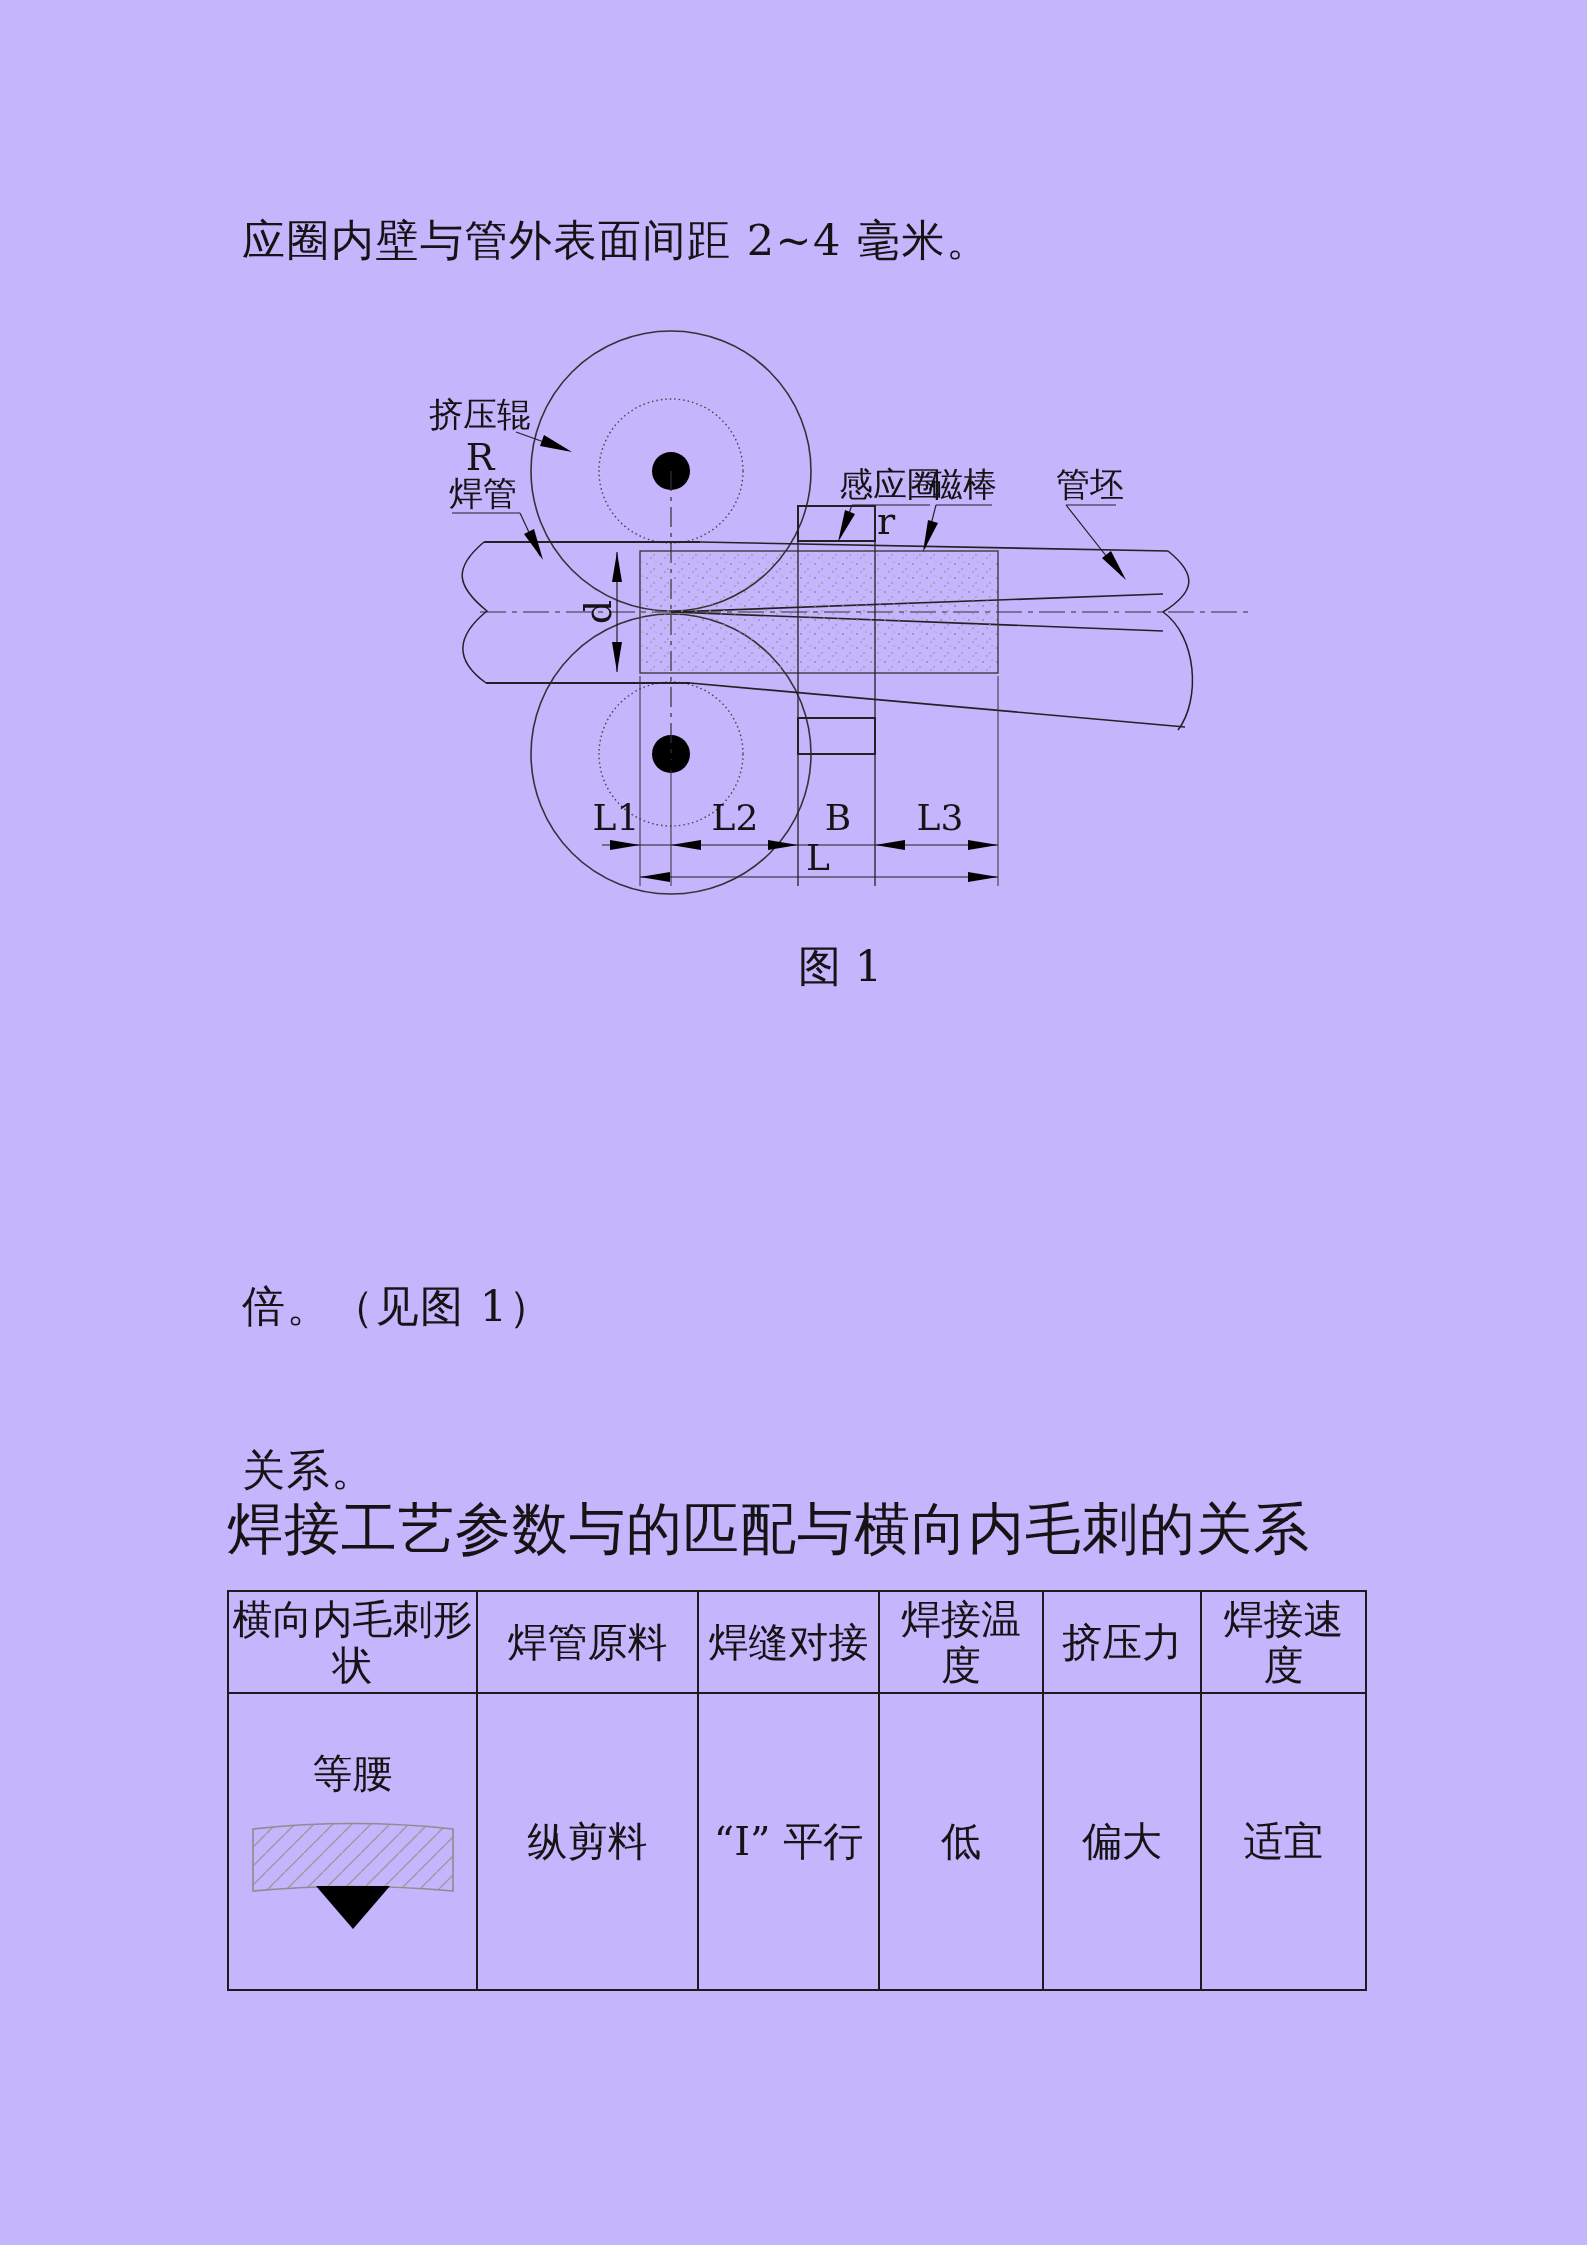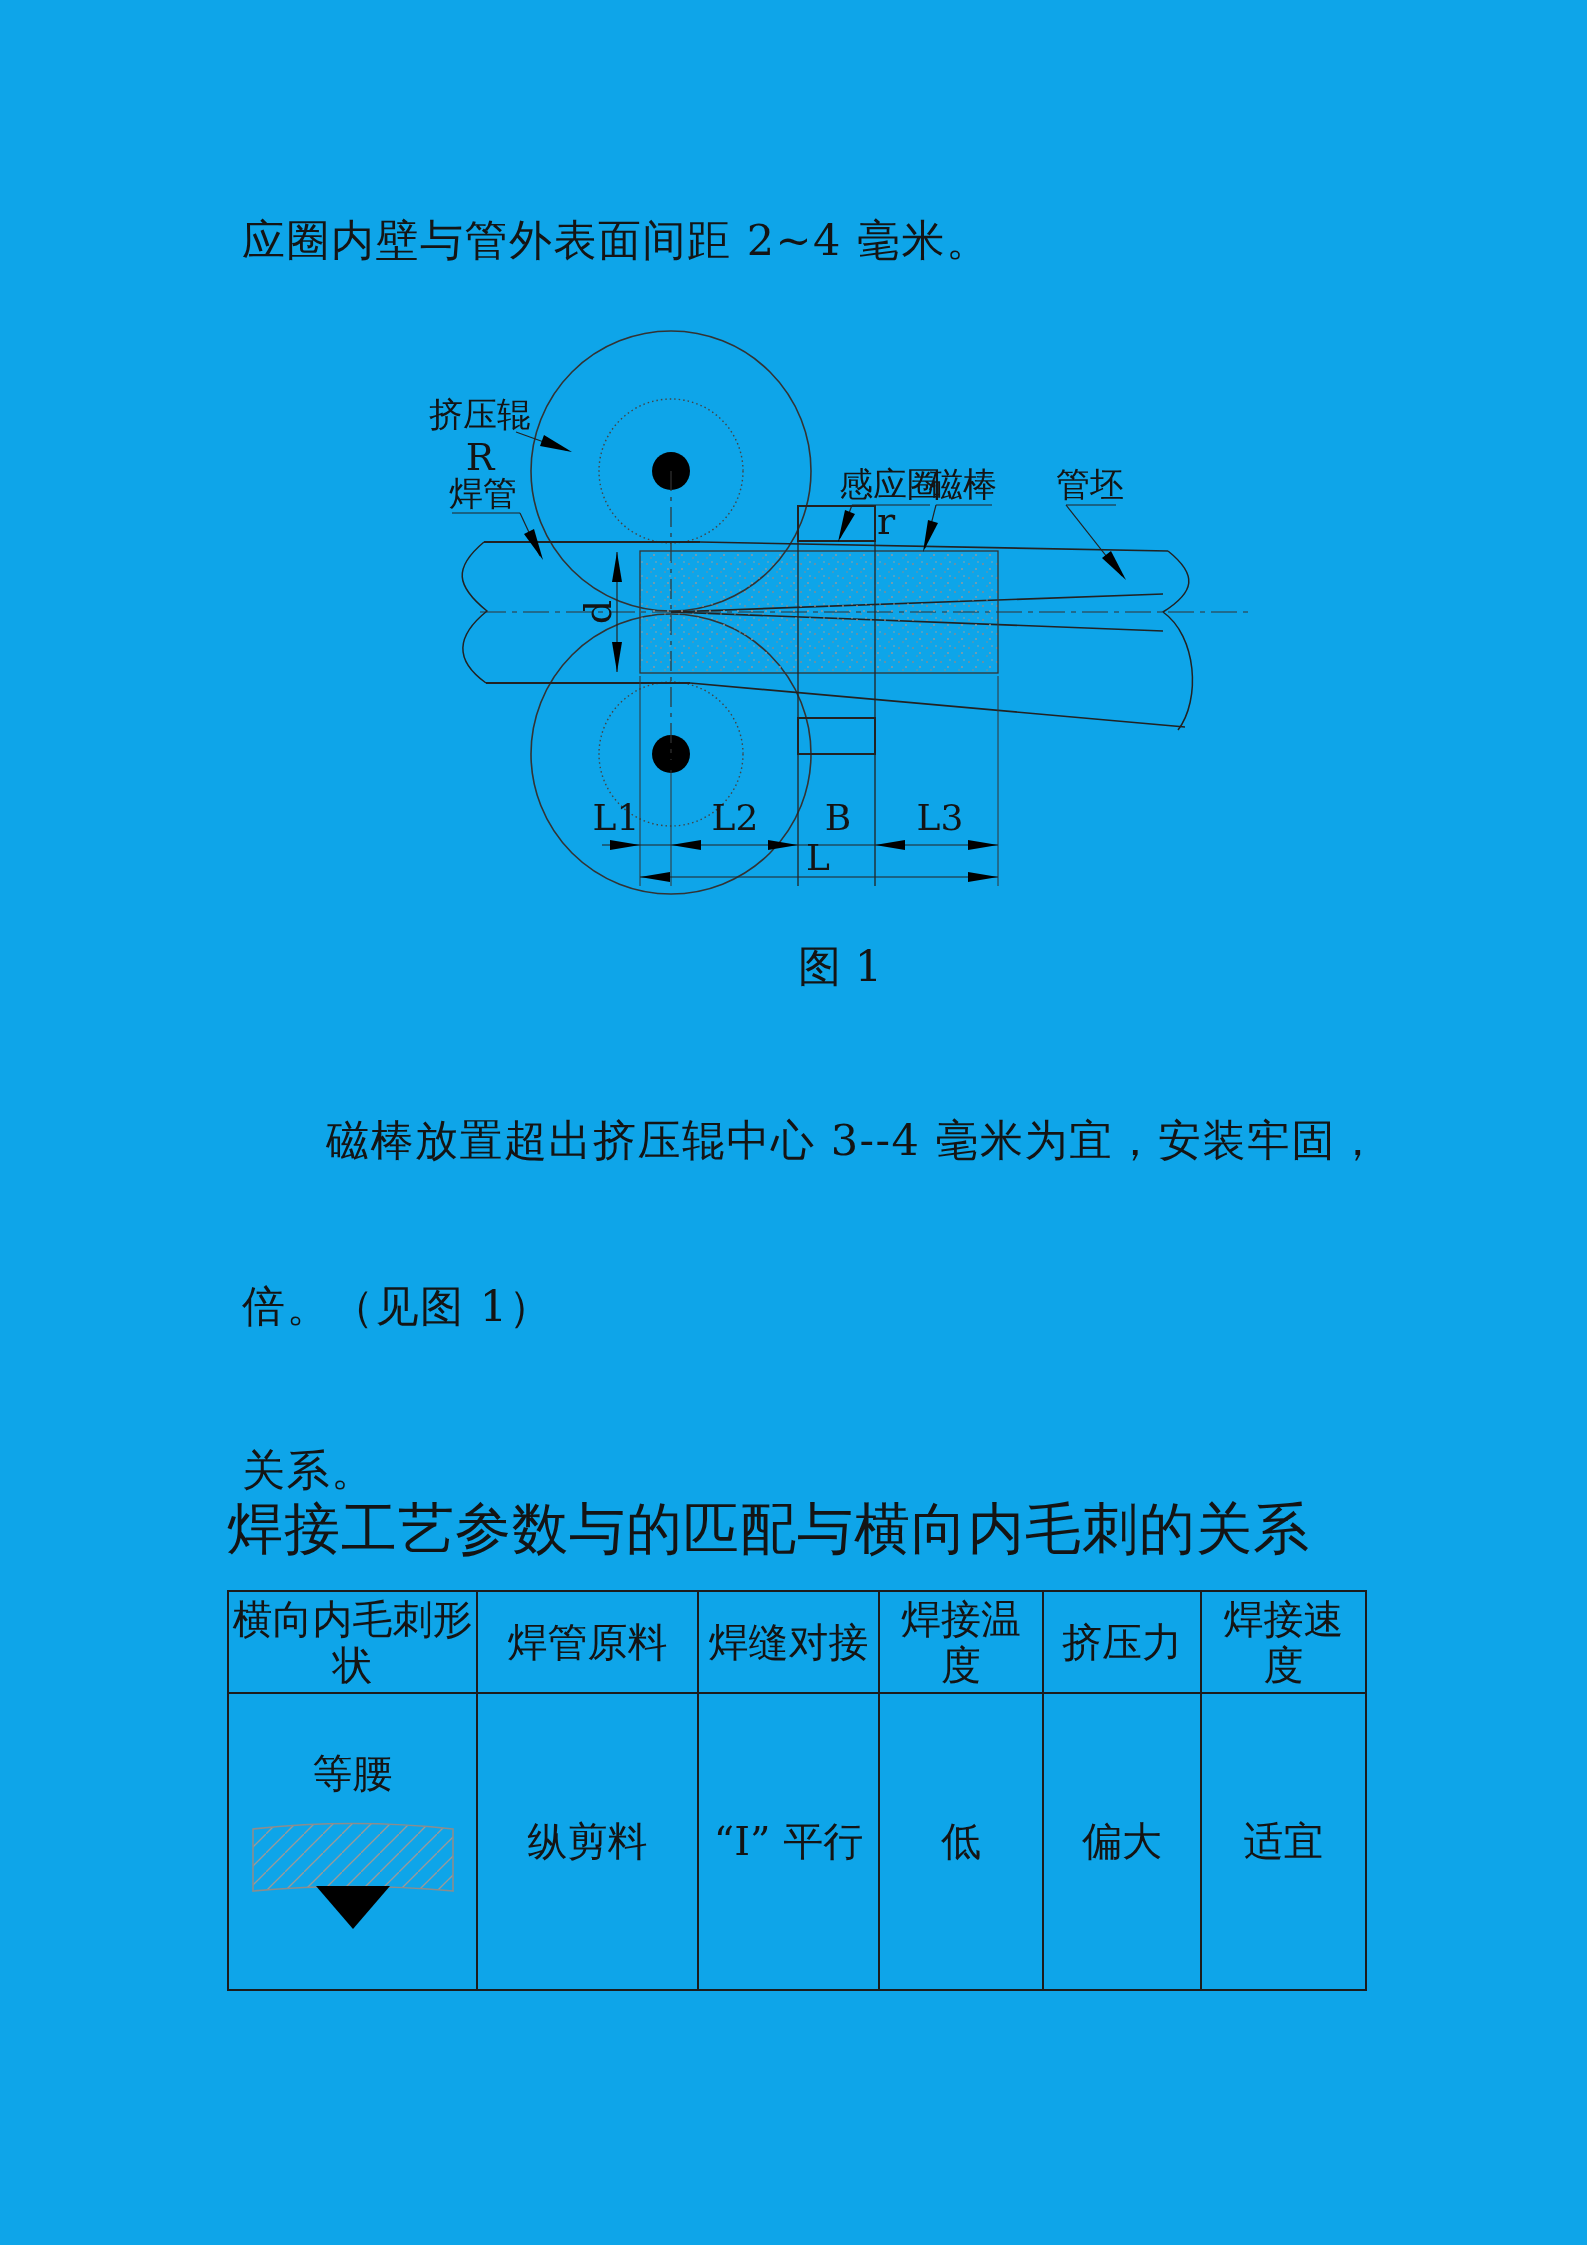--- a/index.html
+++ b/index.html
@@ -1,19 +1,19 @@
 <!DOCTYPE html>
 <html><head>
 <meta charset="utf-8">
 <style>
   html,body{margin:0;padding:0;background:#888;}
   .page{
     position:relative;
     width:1587px;height:2245px;
-    background:#0ea5e9;
+    background:#c4b5fd;
     font-family:"DejaVu Serif","Liberation Serif",serif;
     color:#111;
     overflow:hidden;
   }
   .tline{
     position:absolute;
     font-size:43px;
     letter-spacing:1.5px;
     white-space:nowrap;
     color:#141414;
@@ -54,21 +54,20 @@
   .shape-cell .lbl{margin-bottom:14px;}
   svg text{fill:#141414;}
   .diag{position:absolute;left:380px;top:310px;}
 </style>
 </head>
 <body>
 
 <div class="page">
 
   <div class="tline" style="left:242px;top:212px">应圈内壁与管外表面间距 2~4 毫米。</div>
-  <div class="tline" style="left:326px;top:1112px">磁棒放置超出挤压辊中心 3--4 毫米为宜，安装牢固，</div>
   <div class="tline" style="left:242px;top:1278px">倍。（见图 1）</div>
   <div class="tline" style="left:242px;top:1442px">关系。</div>
 
   <svg class="diag" width="880" height="620" viewBox="380 310 880 620" xmlns="http://www.w3.org/2000/svg">
     <defs>
       <pattern id="stip" width="14" height="14" patternUnits="userSpaceOnUse">
         <circle cx="3" cy="4" r="0.9" fill="#8a8a8a"></circle>
         <circle cx="10" cy="9" r="0.9" fill="#9a9a9a"></circle>
         <circle cx="7" cy="12" r="0.8" fill="#8a8a8a"></circle>
         <circle cx="12" cy="2" r="0.8" fill="#a0a0a0"></circle>

